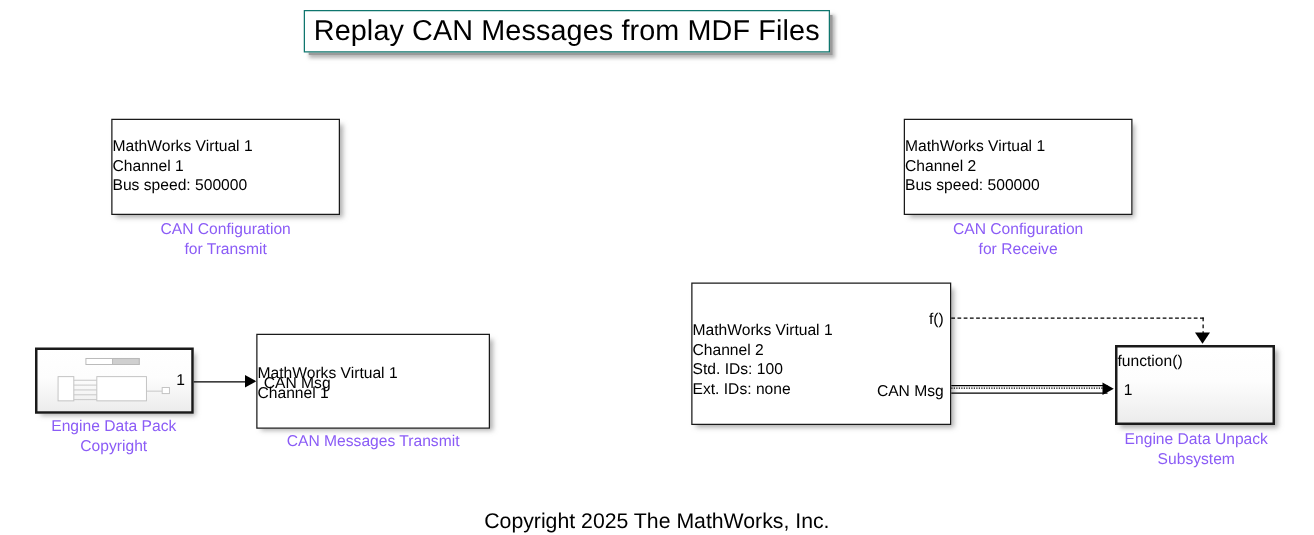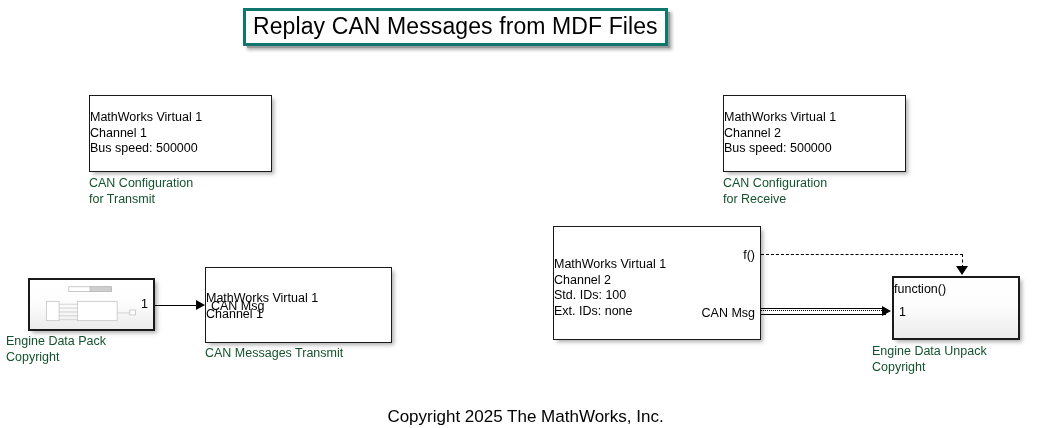--- a/index.html
+++ b/index.html
@@ -18,21 +18,21 @@
     background: #ffffff;
     overflow: hidden;
   }
 
   
   .title-box {
     position: absolute;
     left: 243px;
     top: 8px;
     padding: 1px 7px 3px 7px;
-    border: 3px solid #0f766e;
+    border: 1px solid #0f766e;
     background: #ffffff;
     box-shadow: 3px 3px 0 -1px #9a9a9a, 4px 4px 3px rgba(120,120,120,0.55);
     font-size: 23px;
     line-height: 28px;
     white-space: nowrap;
     letter-spacing: 0.1px;
   }
 
   
   .block {
@@ -50,24 +50,25 @@
     position: absolute;
     left: 0;
     right: 0;
     text-align: left;
     font-size: 12.5px;
     line-height: 15.5px;
     white-space: pre;
   }
   .block-label {
     position: absolute;
+    text-align: center;
     font-size: 12.5px;
     line-height: 15.5px;
     white-space: pre;
-    color: #14532d;
+    color: #8b5cf6;
   }
 
   
   .port-label {
     position: absolute;
     font-size: 12.5px;
     line-height: 14px;
     white-space: nowrap;
   }
 
@@ -200,17 +201,17 @@
   <div class="arrow-down" style="left:956px; top:266px;"></div>
 
   <div class="busline" style="left:761px; top:308px; width:125px;"></div>
   <div class="arrow-right" style="left:882px; top:306px;"></div>
 
   <div class="block subsys" style="left:892px; top:276px; width:128px; height:64px;">
     <div class="block-text" style="top:4px;">function()</div>
     <div class="port-label" style="left:5px; top:27px;">1</div>
   </div>
   <div class="block-label" style="left:872px; top:344px; width:170px;">Engine Data Unpack
-Copyright</div>
+Subsystem</div>
 
   <div class="copyright" style="top:410px;">Copyright 2025 The MathWorks, Inc.</div>
 
 </div>
 
 </body></html>

